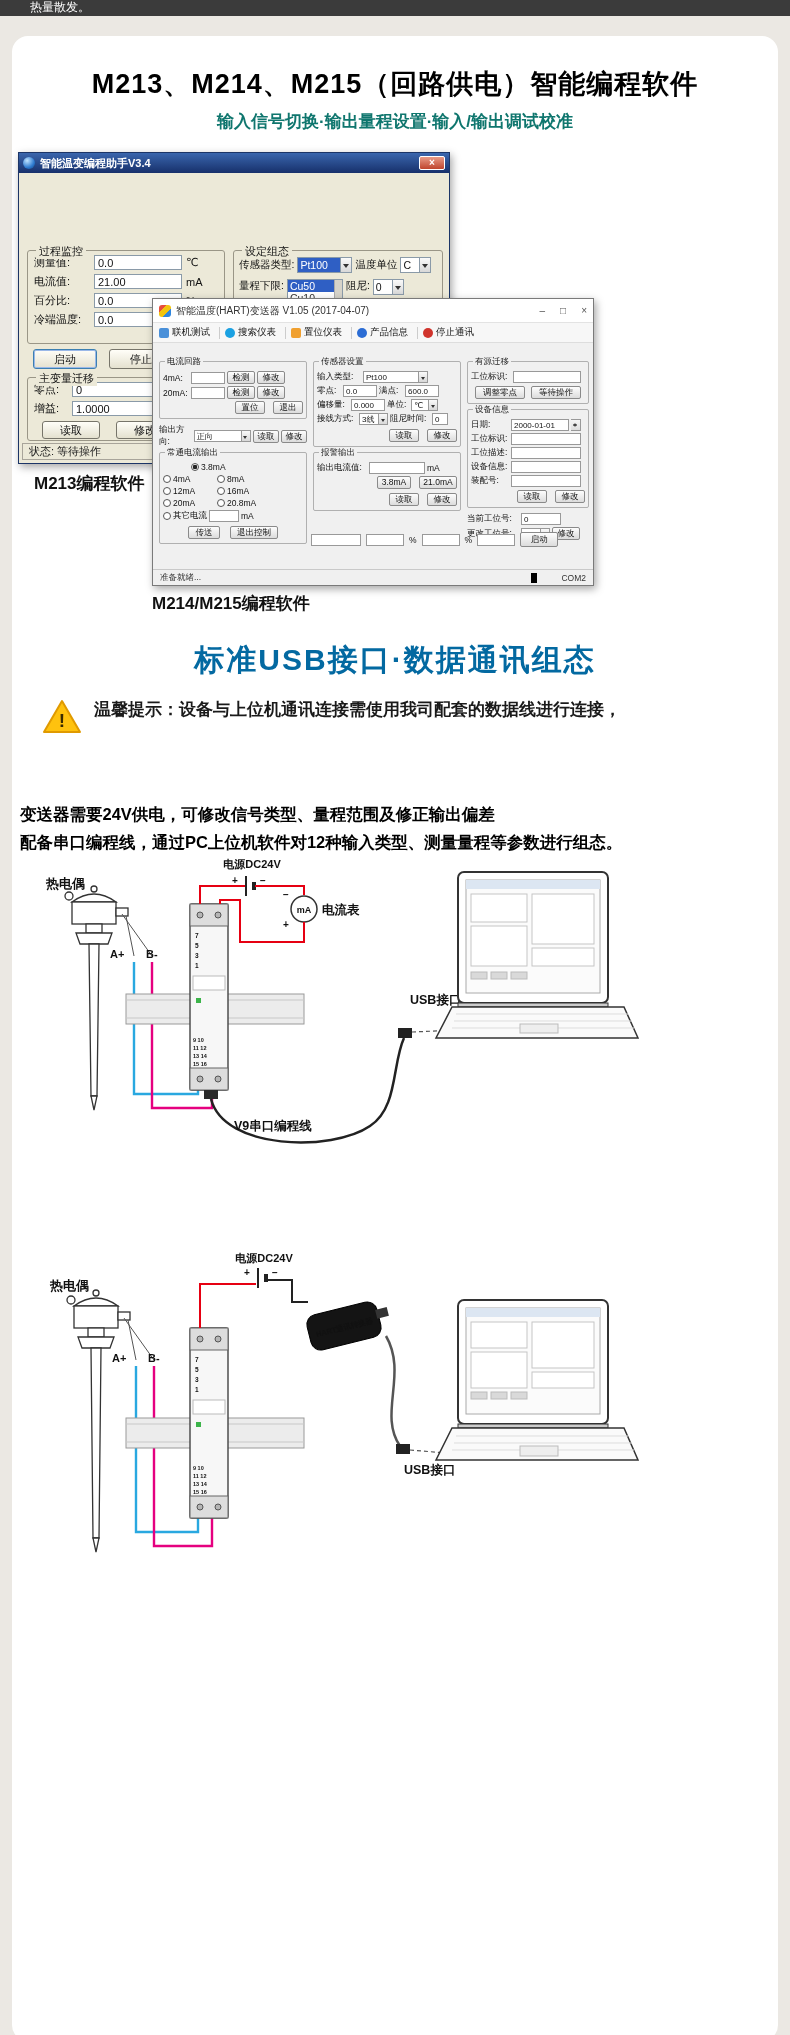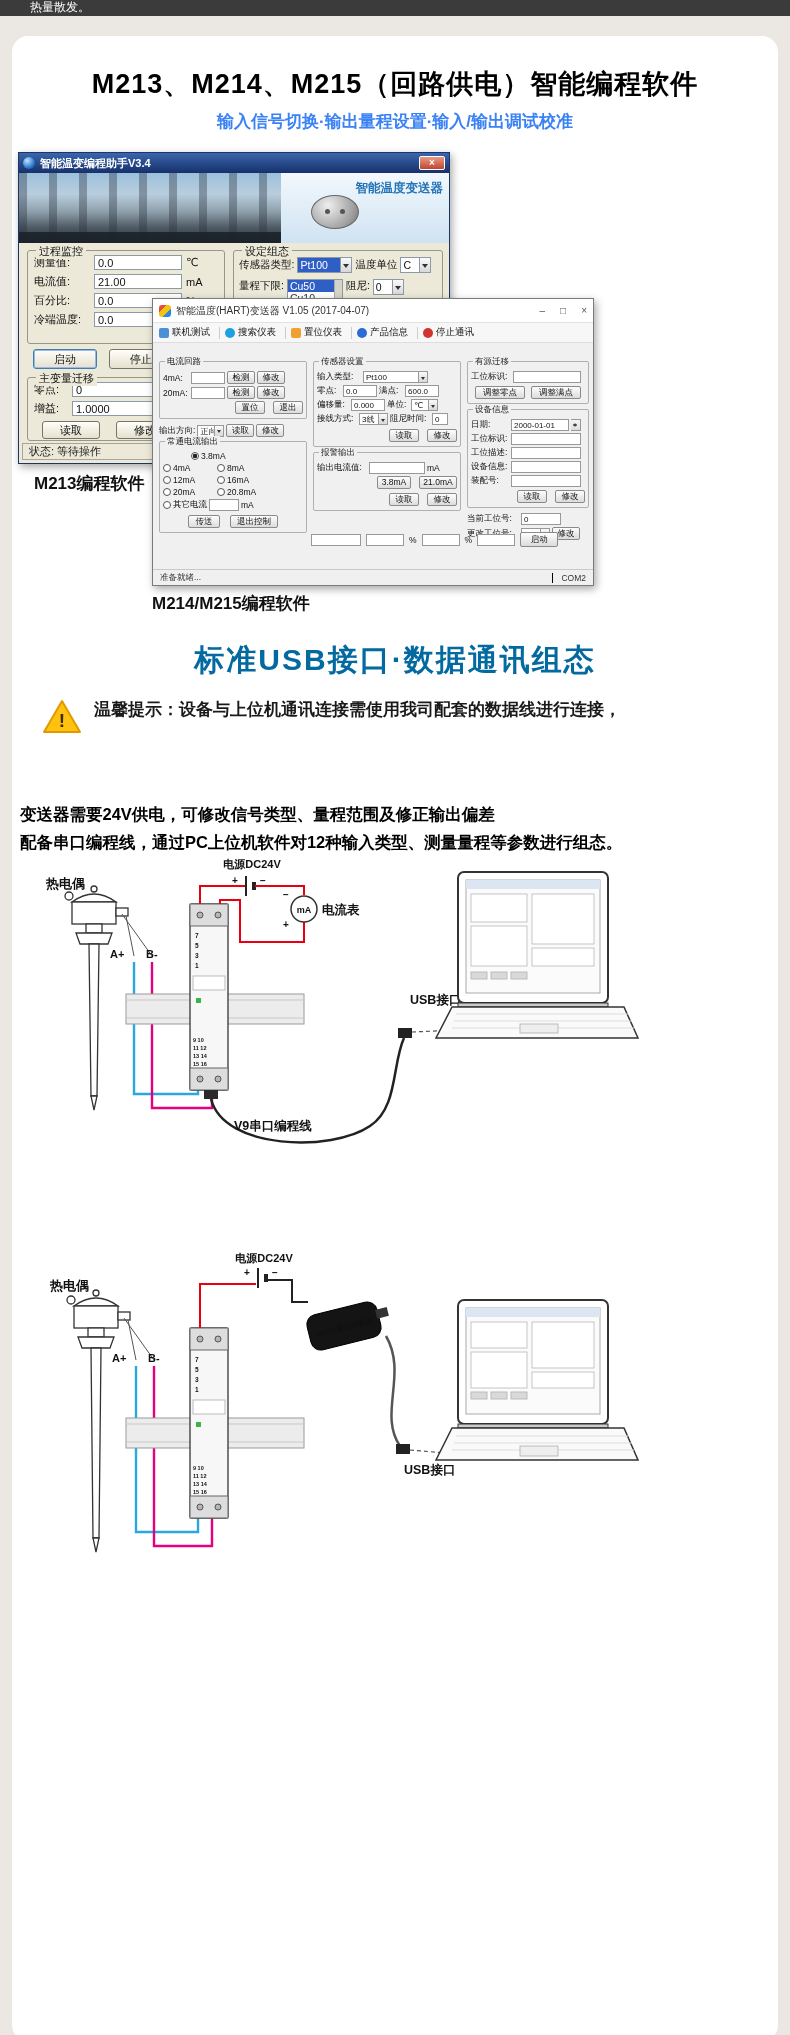--- a/index.html
+++ b/index.html
@@ -1,21 +1,21 @@
 <!DOCTYPE html>
 <html><head>
 <meta charset="utf-8">
 <style>
   *{box-sizing:border-box;margin:0;padding:0}
   html,body{width:790px;height:2035px;overflow:hidden}
   body{background:#ebe8e3;font-family:"Liberation Sans","DejaVu Sans",sans-serif;position:relative;color:#111}
   .topbar{position:absolute;top:0;left:0;right:0;height:16px;background:#3b3b3b;color:#fff;font-size:12px;line-height:15px;padding-left:30px}
   .card{position:absolute;left:12px;top:36px;width:766px;height:2005px;background:#fff;border-radius:16px}
   .hero-title{position:absolute;top:30px;left:0;width:100%;text-align:center;font-size:27px;font-weight:bold;letter-spacing:1px;color:#000}
-  .hero-sub{position:absolute;top:74px;left:0;width:100%;text-align:center;font-size:17px;font-weight:bold;color:#3b82f6}
+  .hero-sub{position:absolute;top:74px;left:0;width:100%;text-align:center;font-size:17px;font-weight:bold;color:#0f766e}
 
   
   .win{position:absolute;box-shadow:2px 3px 8px rgba(0,0,0,.35)}
   .tbx,.dd .val{background:#fff;border:1px solid #8a9aa8;overflow:hidden;white-space:nowrap}
   .dd{display:flex;align-items:stretch}
   .da{width:11px;background:linear-gradient(#fafafa,#d8d8d8);border:1px solid #8a9aa8;border-left:none;position:relative}
   .da::after{content:"";position:absolute;left:2px;top:45%;border:3px solid transparent;border-top:4px solid #333}
 
   
   .win1{left:6px;top:116px;width:432px;height:312px;background:#ece9d8;border:1px solid #1c3567;font-size:11px;z-index:2}
@@ -76,21 +76,21 @@
   .win2 .dd .val{height:12px;line-height:11px;font-size:8px;padding:0 2px;border-color:#999}
   .win2 .da{width:9px;border-color:#999}
   .win2 .da::after{border-width:2.5px;border-top-width:3.5px;left:1.5px}
   .rad{width:8px;height:8px;border:1px solid #555;border-radius:50%;background:#fff;flex:0 0 auto}
   .rad.on{background:radial-gradient(circle,#222 0 2px,#fff 2.6px)}
   .spin{width:10px;height:12px;border:1px solid #999;border-left:none;background:linear-gradient(#f5f5f5,#ddd);position:relative}
   .spin::before{content:"";position:absolute;left:2px;top:1px;border:2.5px solid transparent;border-bottom:3px solid #444}
   .spin::after{content:"";position:absolute;left:2px;bottom:1px;border:2.5px solid transparent;border-top:3px solid #444}
   .w2-bottomrow{position:absolute;left:158px;bottom:22px;display:flex;align-items:center;gap:5px;font-size:8.5px}
   .w2-status{position:absolute;left:0;right:0;bottom:0;height:16px;background:#f0f0f0;border-top:1px solid #c9c9c9;display:flex;align-items:center;font-size:8.5px;color:#333;padding:0 7px}
-  .w2-status .right{margin-left:auto;border-left:1px solid #000000;padding-left:8px}
+  .w2-status .right{margin-left:auto;border-left:6px solid #000000;padding-left:24px}
 
   
   .cap1{position:absolute;left:22px;top:436px;font-size:17px;font-weight:bold}
   .cap2{position:absolute;left:140px;top:556px;width:442px;text-align:left;font-size:17px;font-weight:bold}
   .usb-title{position:absolute;top:604px;left:0;width:100%;text-align:center;font-size:30px;font-weight:bold;letter-spacing:2px;color:#0369a1}
   .warn{position:absolute;left:30px;top:660px;width:712px}
   .warn .wicon{position:absolute;left:0;top:3px}
   .warn .wtext{margin-left:52px;font-size:17px;line-height:28px;font-weight:600;color:#1a1a1a}
   .warn .wtext .l2{display:block;padding-left:86px}
   .h3{position:absolute;left:16px;font-size:21px;font-weight:bold;color:#000}
@@ -114,27 +114,20 @@
 <div class="card">
 
   <div class="hero-title">M213、M214、M215（回路供电）智能编程软件</div>
   <div class="hero-sub">输入信号切换·输出量程设置·输入/输出调试校准</div>
 
   <div class="win win1">
     <div class="w1-titlebar">
       <span class="w1-appicon"></span>
       <span>智能温变编程助手V3.4</span>
       <span class="w1-close">×</span>
-    </div>
-    <div class="w1-media">
-      <div class="w1-photo"></div>
-      <div class="w1-device">
-        <span class="w1-device-label">智能温度变送器</span>
-        <span class="puck"></span>
-      </div>
     </div>
 
     <div class="gbox" style="left:8px;top:97px;width:198px;height:94px">
       <span class="gcap">过程监控</span>
       <div class="w1row">
           <span class="lbl">测量值:</span>
           <span class="tbx">0.0</span>
           <span>℃</span>
         </div>
       <div class="w1row">
@@ -263,21 +256,21 @@
               <span class="b" style="width:28px">修改</span>
             </div>
           <div class="r" style="justify-content:flex-end;gap:8px">
               <span class="b" style="width:30px">置位</span>
               <span class="b" style="width:30px">退出</span>
             </div>
         </div>
         <div class="r" style="margin:3px 0 4px">
           <span>输出方向:</span>
           <span class="dd">
-              <span class="val" style="width:18px">正向</span>
+              <span class="val" style="width:48px">正向</span>
               <span class="da"></span>
             </span>
           <span class="b" style="width:28px">读取</span>
           <span class="b" style="width:28px">修改</span>
         </div>
         <div class="fs">
           <span class="cap">常通电流输出</span>
           <div class="r" style="margin-left:28px">
               <span class="rad on"></span>
               <span>3.8mA</span>
@@ -372,21 +365,21 @@
 
       <div class="col col3">
         <div class="fs">
           <span class="cap">有源迁移</span>
           <div class="r">
               <span style="width:40px">工位标识:</span>
               <span class="tbx" style="width:68px"></span>
             </div>
           <div class="r" style="justify-content:center;gap:6px;margin-top:3px">
               <span class="b" style="width:50px">调整零点</span>
-              <span class="b" style="width:50px">调整满点</span>
+              <span class="b" style="width:50px">等待操作</span>
             </div>
         </div>
         <div class="fs">
           <span class="cap">设备信息</span>
           <div class="r">
               <span style="width:38px">日期:</span>
               <span class="tbx" style="width:58px">2000-01-01</span>
               <span class="spin"></span>
             </div>
           <div class="r">

